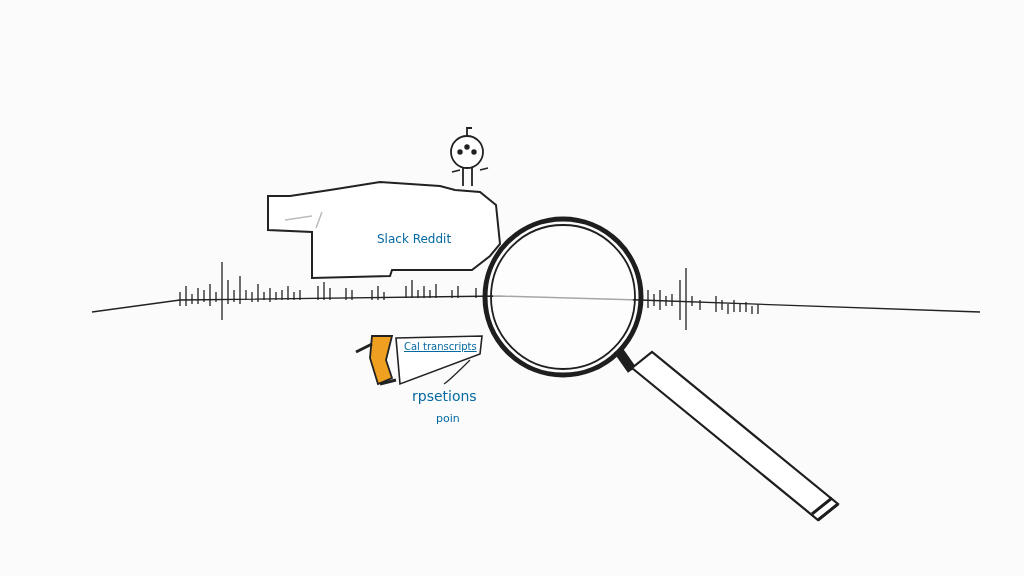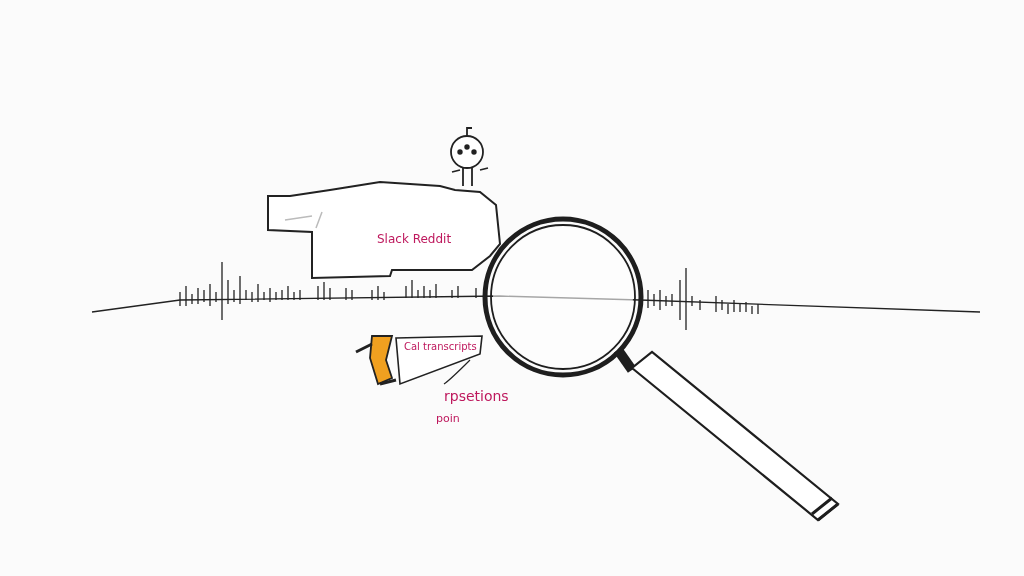--- a/index.html
+++ b/index.html
@@ -1,18 +1,18 @@
 <!DOCTYPE html>
 <html><head>
 <meta charset="utf-8">
 <style>
   html,body{margin:0;padding:0;}
   body{width:1024px;height:576px;background:#fbfbfb;overflow:hidden;position:relative;font-family:"DejaVu Sans",sans-serif;}
   svg{position:absolute;left:0;top:0;}
-  .lbl{position:absolute;color:#be185d;font-family:"DejaVu Sans",sans-serif;}
+  .lbl{position:absolute;color:#0369a1;font-family:"DejaVu Sans",sans-serif;}
 </style>
 </head>
 <body>
 
 <svg width="1024" height="576" viewBox="0 0 1024 576">
 
   <g stroke="#222" fill="none" stroke-width="1.3">
     <path d="M92 312 L180 300 L500 296 L640 300 L980 312"></path>
     <path d="M180 292 v14 M186 286 v20 M192 294 v10 M198 288 v16 M204 290 v12 M210 284 v22 M216 292 v10 M222 262 v58 M228 280 v24 M234 290 v12 M240 276 v28 M246 290 v10 M252 292 v10 M258 284 v18 M264 292 v8 M270 288 v14 M276 292 v8 M282 290 v10 M288 286 v14 M294 292 v8 M300 290 v10 M318 286 v14 M324 282 v18 M330 288 v12 M346 288 v12 M352 290 v10 M372 290 v10 M378 286 v14 M384 292 v8 M406 286 v12 M412 280 v18 M418 290 v8 M424 286 v12 M430 290 v8 M436 284 v14 M452 290 v8 M458 286 v12 M476 288 v10"></path>
     <path d="M648 290 v18 M654 294 v12 M660 290 v20 M666 296 v10 M672 294 v12 M680 280 v40 M686 268 v62 M692 296 v10 M700 300 v10 M716 296 v16 M722 300 v10 M728 304 v10 M734 300 v12 M740 304 v8 M746 302 v10 M752 306 v8 M758 304 v10"></path>
@@ -42,15 +42,15 @@
 
   <g>
     <path d="M396 338 L482 336 L480 354 L400 384 Z" fill="#fff" stroke="#222" stroke-width="1.6"></path>
     <path d="M372 336 L392 336 L386 360 L392 378 L378 384 L370 358 Z" fill="#f0a020" stroke="#222" stroke-width="1.8"></path>
     <path d="M356 352 L372 344 M380 384 L396 380" stroke="#222" stroke-width="3"></path>
     <path d="M470 360 C460 370 450 380 444 384" stroke="#222" stroke-width="1.2" fill="none"></path>
   </g>
 </svg>
 
 <div class="lbl" style="left:377px;top:232px;font-size:12px;">Slack Reddit</div>
-<div class="lbl" style="left:404px;top:341px;font-size:10px;">Cal transcripts</div>
-<div class="lbl" style="left:412px;top:388px;font-size:14px;margin-left:32px;">rpsetions</div>
+<div class="lbl" style="left:404px;top:341px;font-size:10px;text-decoration:underline;">Cal transcripts</div>
+<div class="lbl" style="left:412px;top:388px;font-size:14px;">rpsetions</div>
 <div class="lbl" style="left:436px;top:412px;font-size:11px;text-align:center;">poin</div>
 
 </body></html>

